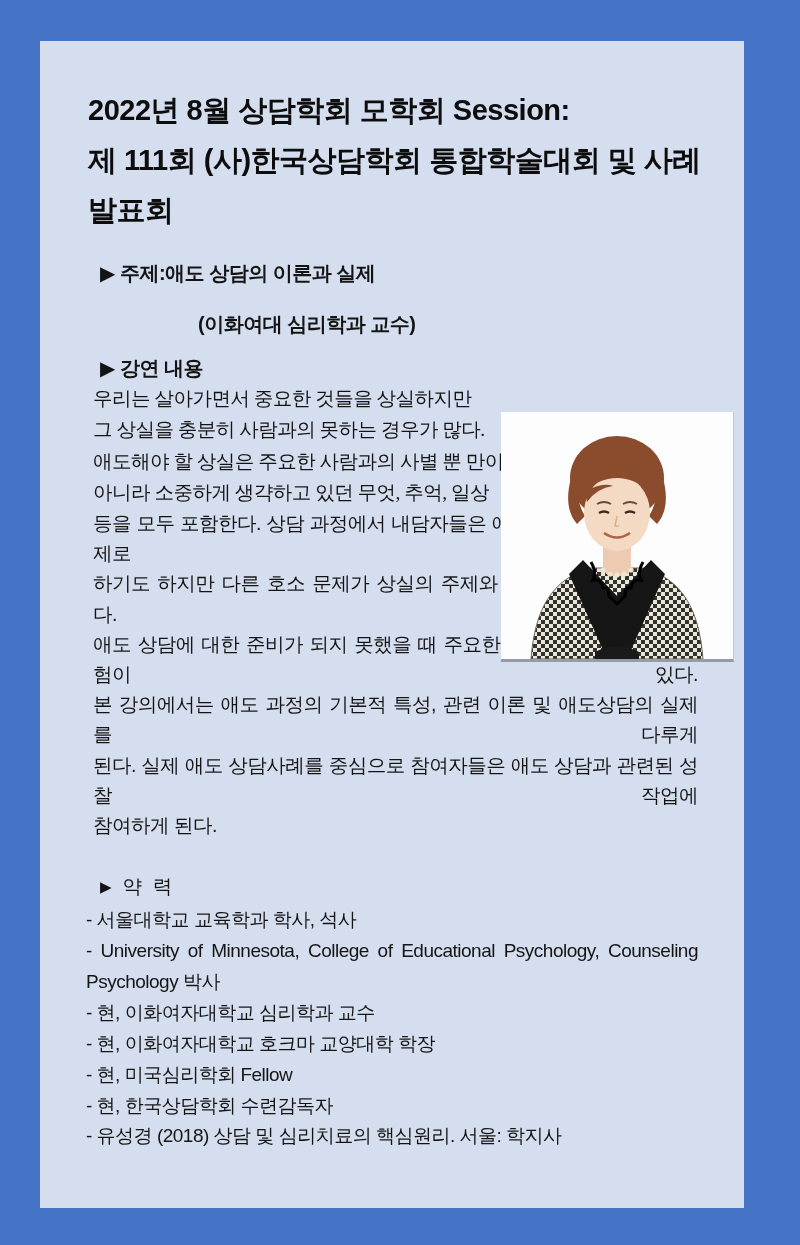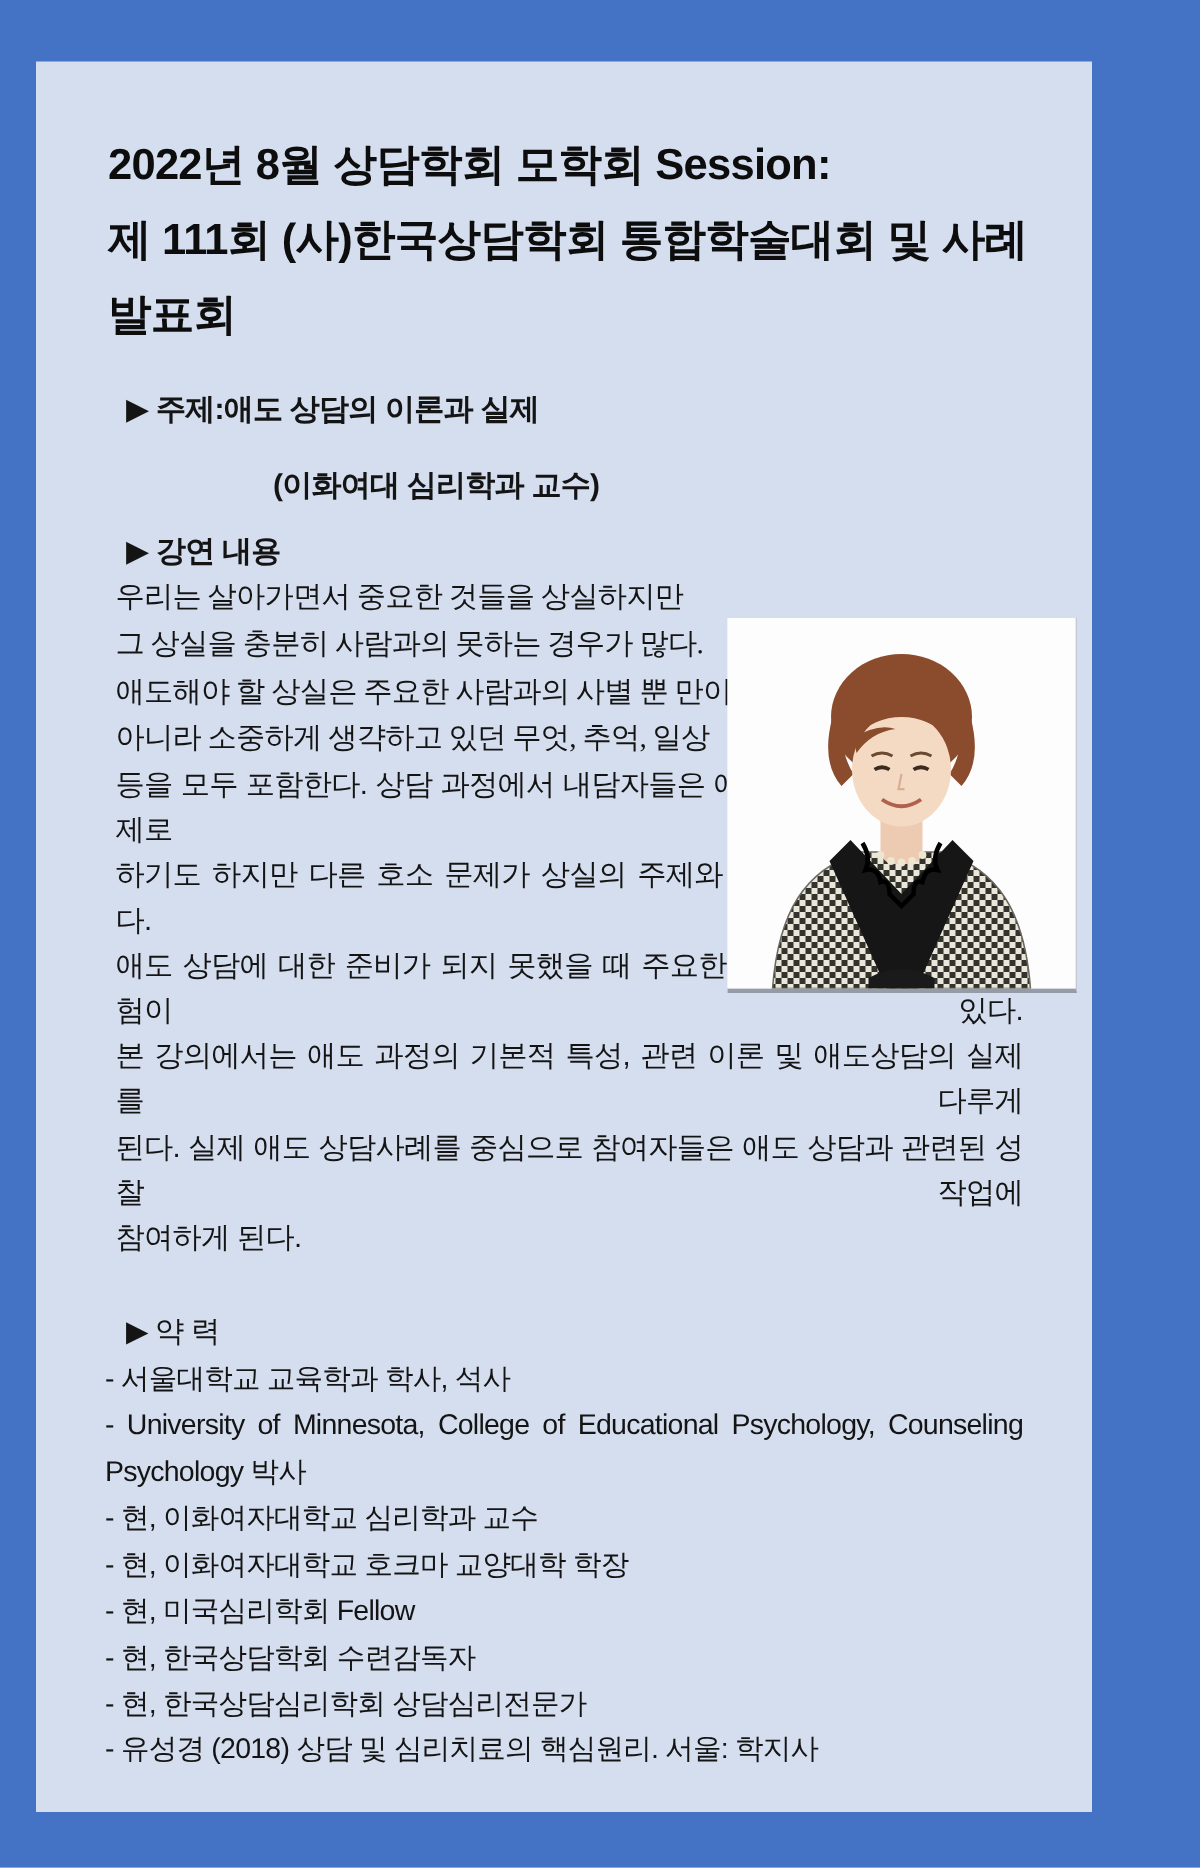--- a/index.html
+++ b/index.html
@@ -5,21 +5,21 @@
   html, body { margin: 0; padding: 0; }
   body {
     width: 800px; height: 1245px;
     font-family: "Liberation Sans", "DejaVu Sans", sans-serif;
     background: #4473C5;
     position: relative;
     overflow: hidden;
   }
   .sheet {
     position: absolute;
-    left: 24px; top: 41px;
+    left: 40px; top: 41px;
     width: 704px; height: 1167px;
     background: #D5DEEE;
     color: #141414;
   }
   .title-block {
     margin: 44px 40px 0 48px;
     font-size: 29px;
     font-weight: bold;
     line-height: 50px;
     letter-spacing: -0.5px;
@@ -51,21 +51,21 @@
     font-size: 19.5px; line-height: 30.2px;
     padding-left: 7px; letter-spacing: -0.5px;
     text-align: justify; text-align-last: justify;
   }
   .wline.lastline { text-align: right; text-align-last: left; }
 
   .bio-header, .book-header {
     font-size: 19.5px; line-height: 31px;
     padding-left: 14px; letter-spacing: -0.5px;
   }
-  .bio-header { margin-top: 33px; }
+  .bio-header { margin-top: 33px; font-family: Liberation Mono, monospace; }
   .book-header { margin-top: 34px; line-height: 30px; }
   .bline { font-size: 19px; line-height: 31px; letter-spacing: -0.5px; }
   .kline { font-size: 19px; line-height: 30px; letter-spacing: -0.5px; }
   .just { text-align: justify; text-align-last: justify; }
 
   .photo {
     position: absolute;
     left: 461px; top: 157px;
     width: 232px; height: 247px;
     background: #fdfdfd;
@@ -157,21 +157,20 @@
 
     <div class="bio-header">▶ 약 력</div>
     <div>
       <div class="bline">- 서울대학교 교육학과 학사, 석사</div>
       <div class="bline just">- University of Minnesota, College of Educational Psychology, Counseling</div>
       <div class="bline">Psychology 박사</div>
       <div class="bline">- 현, 이화여자대학교 심리학과 교수</div>
       <div class="bline">- 현, 이화여자대학교 호크마 교양대학 학장</div>
       <div class="bline">- 현, 미국심리학회 Fellow</div>
       <div class="bline">- 현, 한국상담학회 수련감독자</div>
-      <div class="bline">- 현, 한국상담심리학회 상담심리전문가</div>
     </div>
 
     <div>
       <div class="kline">- 유성경 (2018) 상담 및 심리치료의 핵심원리. 서울: 학지사</div>
 
     </div>
 
   </div>
 </div>
 

